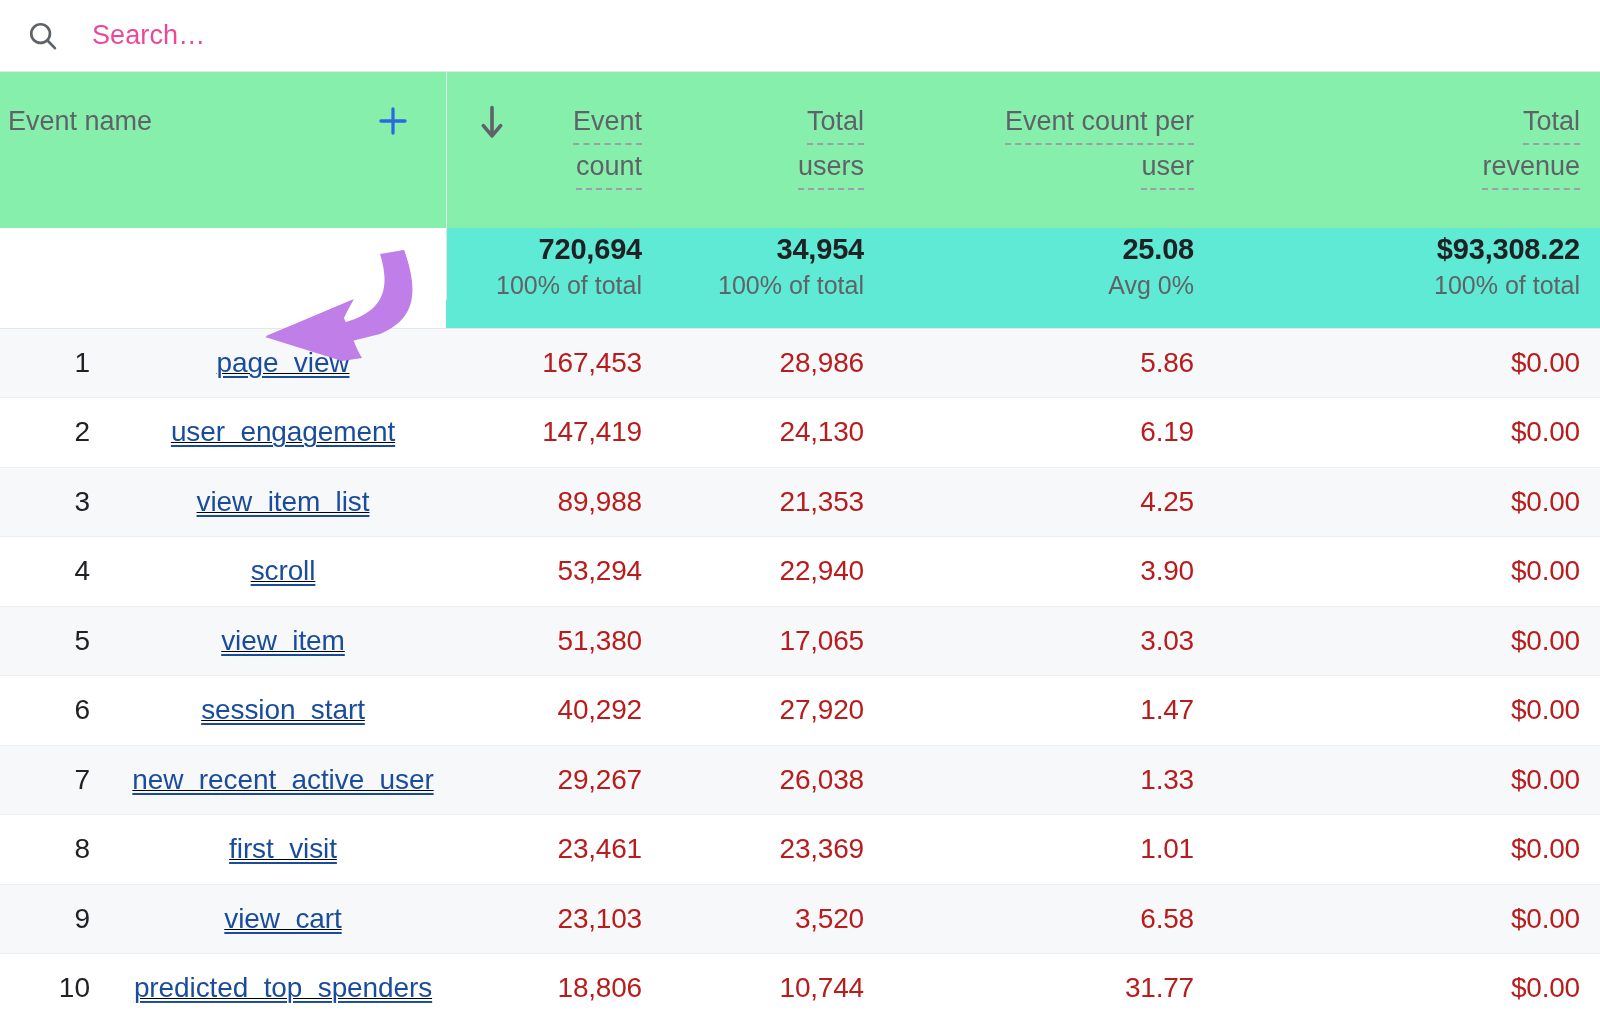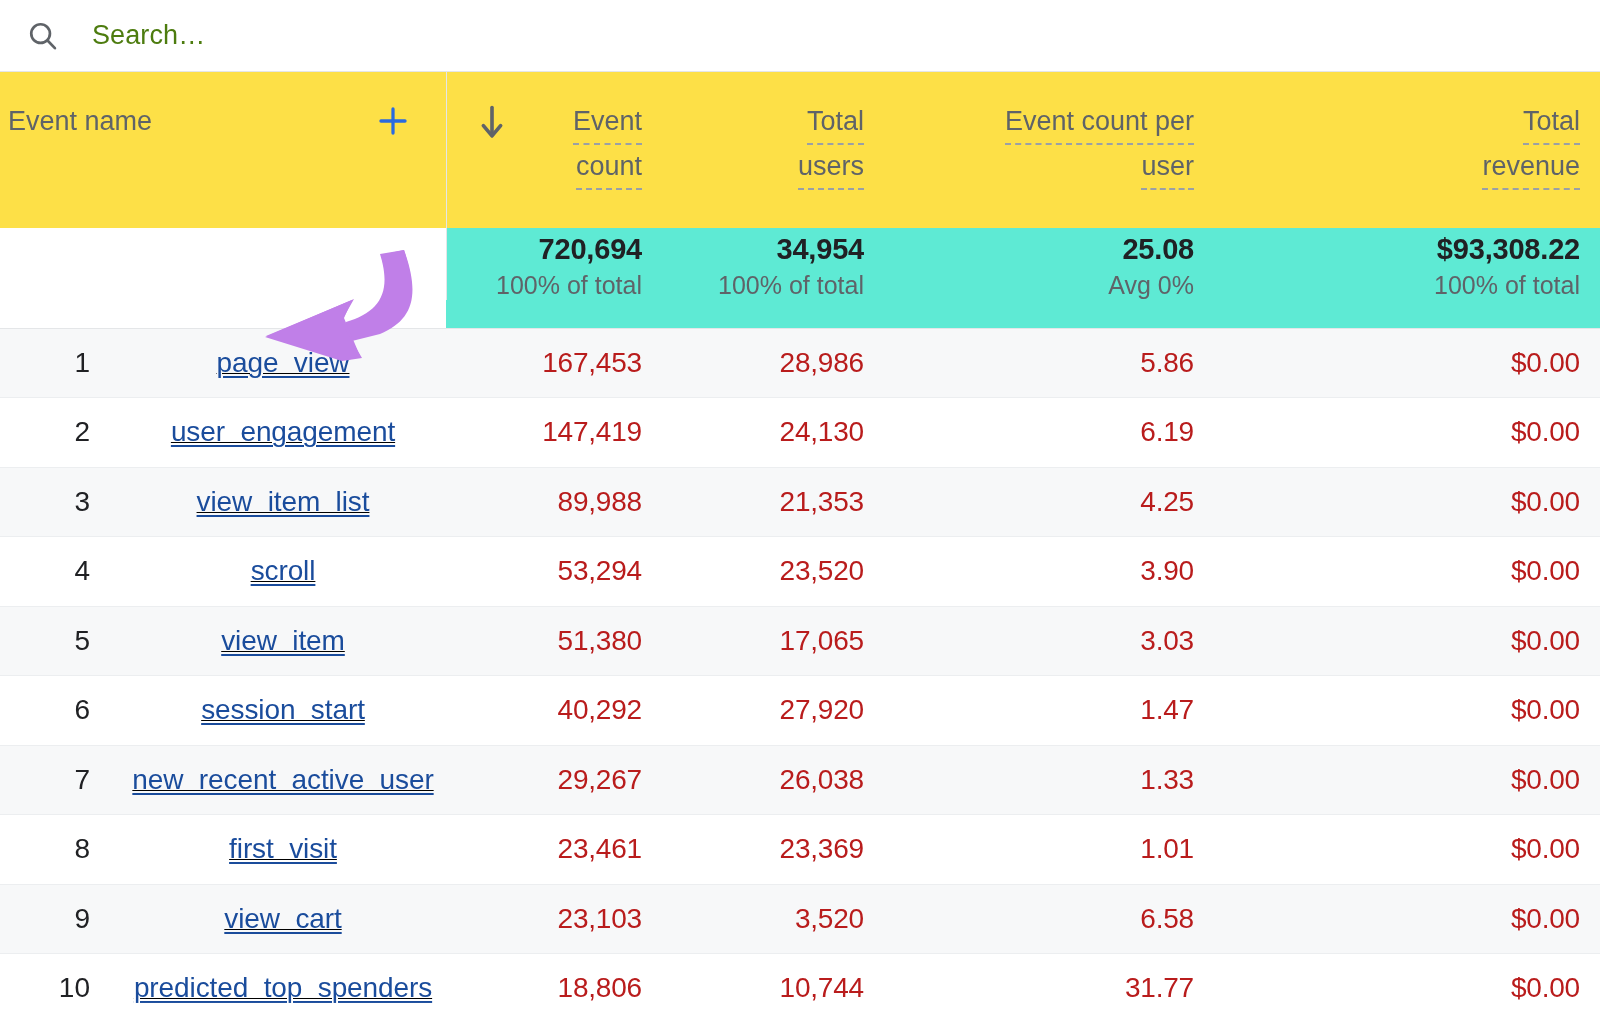--- a/index.html
+++ b/index.html
@@ -40,21 +40,21 @@
     flex: 0 0 auto;
   }
   .search-icon {
     width: 34px; height: 34px;
     display: block;
     flex: 0 0 auto;
   }
   .search-placeholder {
     margin-left: 32px;
     font-size: 27px;
-    color: #4d7c0f;
+    color: #ec4899;
     letter-spacing: 0.1px;
     white-space: nowrap;
   }
 
   .toolbar-spacer { flex: 1 1 auto; }
 
   .pager {
     display: flex;
     align-items: center;
     flex: 0 0 auto;
@@ -140,21 +140,21 @@
   col.c-tu     { width: 222px; }
   col.c-ecpu   { width: 330px; }
   col.c-rev    { width: 386px; }
 
   
   tr.head-row { height: 156px; vertical-align: top; }
 
   th {
     padding: 0;
     font-weight: 400;
-    background: #fde047;
+    background: #86efac;
   }
 
   .hd-name-cell {
     text-align: left;
     position: relative;
   }
   .hd-name-inner {
     display: flex;
     align-items: center;
     padding-top: 32px;
@@ -397,21 +397,21 @@
             <td class="name-cell"><span class="event-link">view_item_list</span></td>
             <td class="num-cell">89,988</td>
             <td class="num-cell">21,353</td>
             <td class="num-cell">4.25</td>
             <td class="num-cell">$0.00</td>
           </tr>
           <tr class="data-row">
             <td class="rank-cell">4</td>
             <td class="name-cell"><span class="event-link">scroll</span></td>
             <td class="num-cell">53,294</td>
-            <td class="num-cell">23,520</td>
+            <td class="num-cell">22,940</td>
             <td class="num-cell">3.90</td>
             <td class="num-cell">$0.00</td>
           </tr>
           <tr class="data-row alt">
             <td class="rank-cell">5</td>
             <td class="name-cell"><span class="event-link">view_item</span></td>
             <td class="num-cell">51,380</td>
             <td class="num-cell">17,065</td>
             <td class="num-cell">3.03</td>
             <td class="num-cell">$0.00</td>

